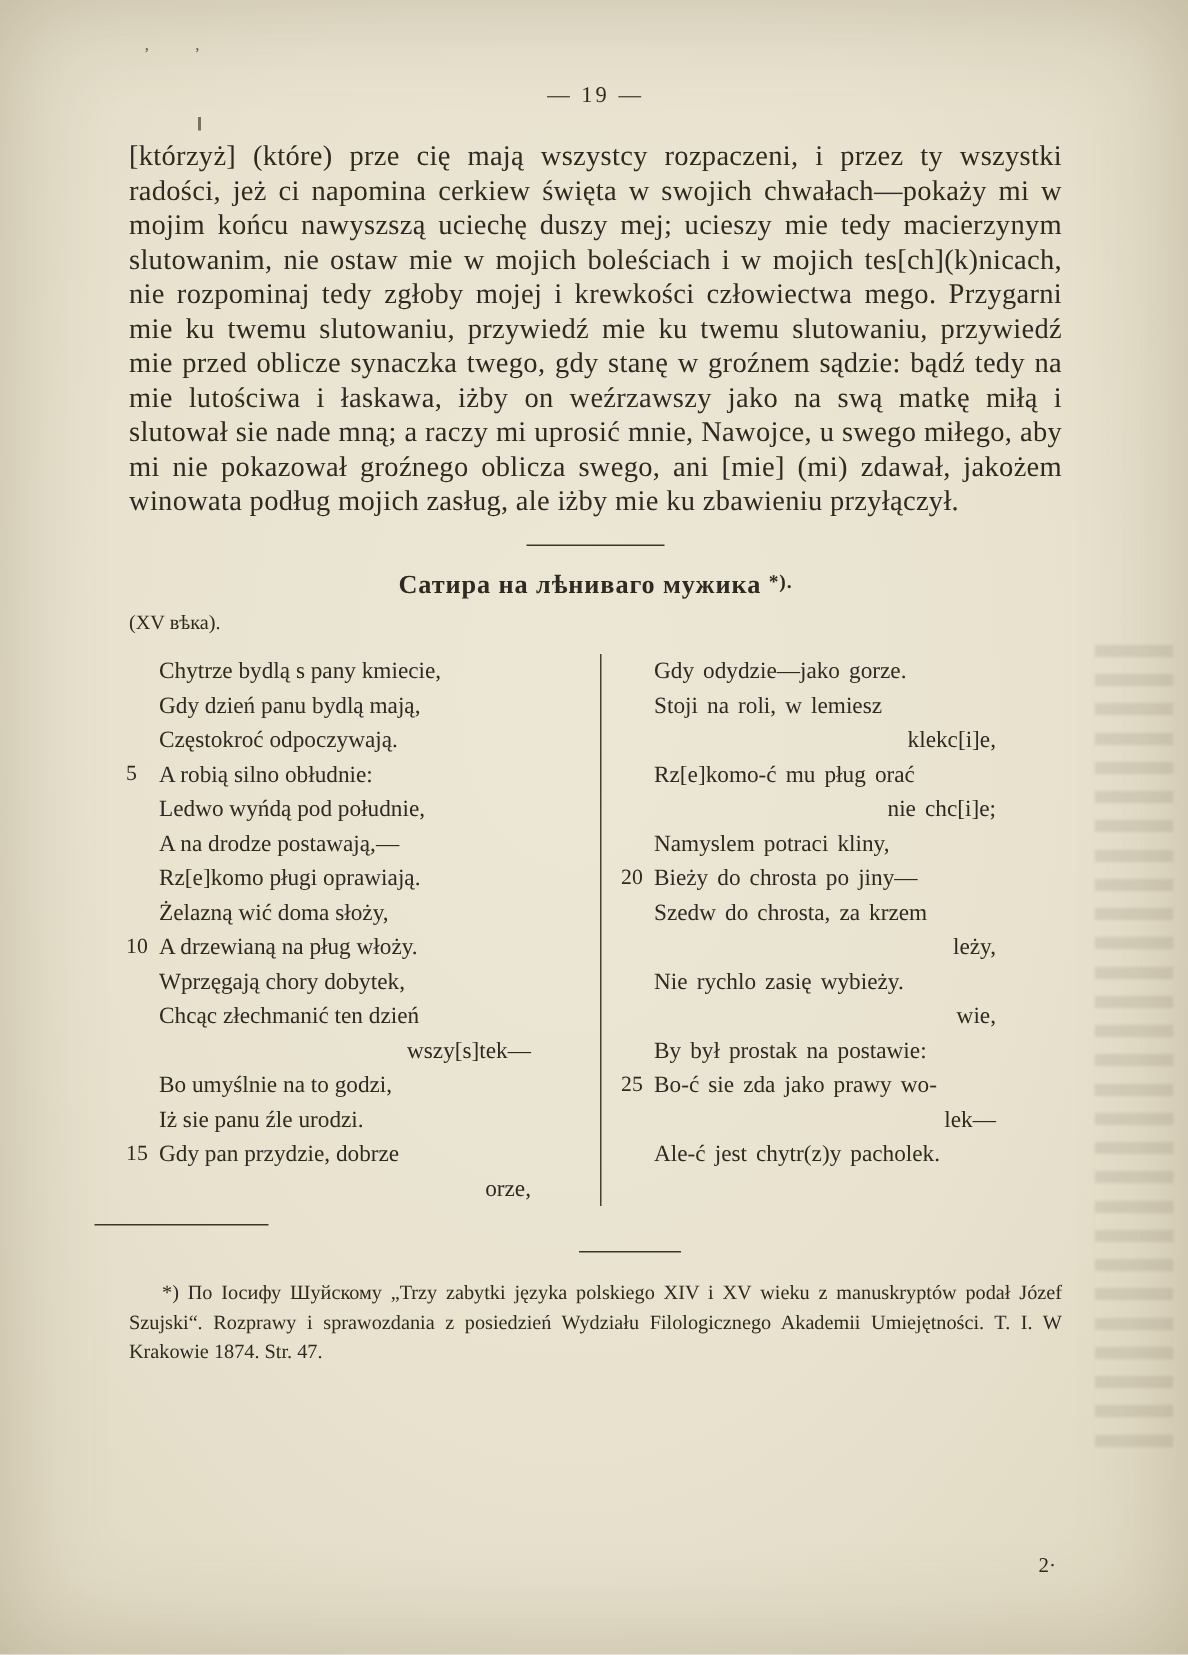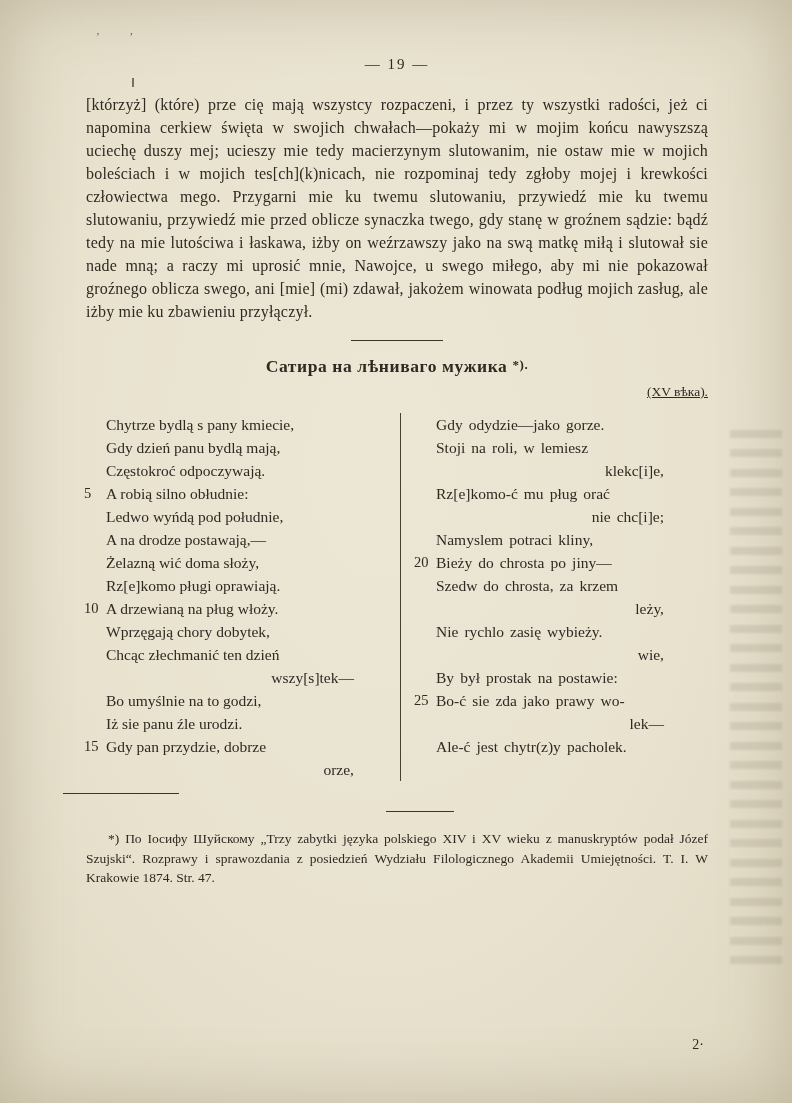--- a/index.html
+++ b/index.html
@@ -21,21 +21,21 @@
     left: 86px; right: 84px; top: 56px;
   }
   .page-number {
     text-align: center;
     font-size: 15px;
     letter-spacing: 2px;
     margin-bottom: 20px;
   }
   .prose {
     text-align: justify;
-    font-size: 16px;
+    font-size: 19px;
     line-height: 23px;
     letter-spacing: 0.2px;
     margin: 0;
   }
   .section-rule {
     width: 92px;
     border: none;
     border-top: 1.5px solid #3c362a;
     margin: 17px auto 15px auto;
   }
@@ -45,24 +45,23 @@
     font-size: 17.5px;
     letter-spacing: 0.6px;
     margin: 0 0 7px 0;
   }
   .poem-title .ref {
     font-weight: bold;
     font-size: 13px;
     vertical-align: 3px;
   }
   .poem-subtitle {
-    text-align: right;
+    text-align: left;
     font-size: 13.5px;
     margin: 0 0 13px 0;
-    text-decoration: underline;
   }
   .poem {
     display: flex;
     font-size: 15.5px;
     line-height: 23px;
   }
   .col { box-sizing: border-box; }
   .col.left {
     flex: 0 0 314px;
     padding-right: 10px;
@@ -186,25 +185,25 @@
 
           <div class="verse-line">
             <span class="vnum"></span><span class="vtext">Ledwo wyńdą pod południe,</span>
           </div>
 
           <div class="verse-line">
             <span class="vnum"></span><span class="vtext">A na drodze postawają,—</span>
           </div>
 
           <div class="verse-line">
+            <span class="vnum"></span><span class="vtext">Rz[e]komo pługi oprawiają.</span>
+          </div>
+
+          <div class="verse-line">
             <span class="vnum"></span><span class="vtext">Żelazną wić doma słoży,</span>
-          </div>
-
-          <div class="verse-line">
-            <span class="vnum"></span><span class="vtext">Rz[e]komo pługi oprawiają.</span>
           </div>
 
           <div class="verse-line">
             <span class="vnum">10</span><span class="vtext">A drzewianą na pług włoży.</span>
           </div>
 
           <div class="verse-line">
             <span class="vnum"></span><span class="vtext">Wprzęgają chory dobytek,</span>
           </div>
 

